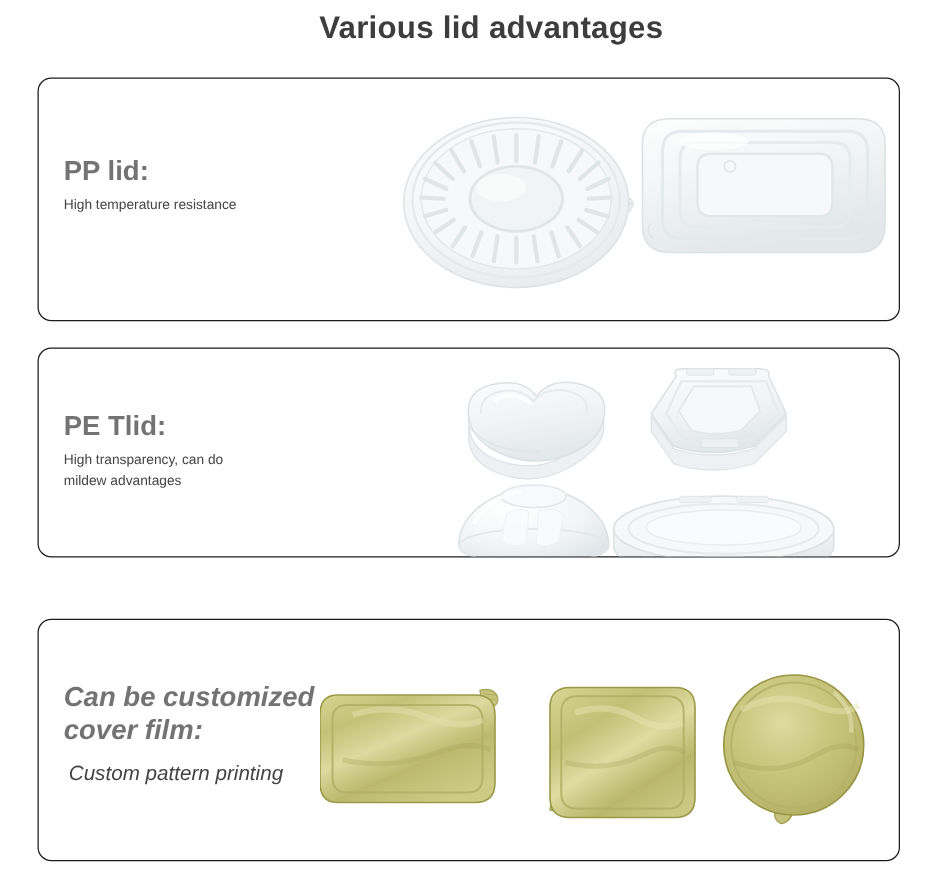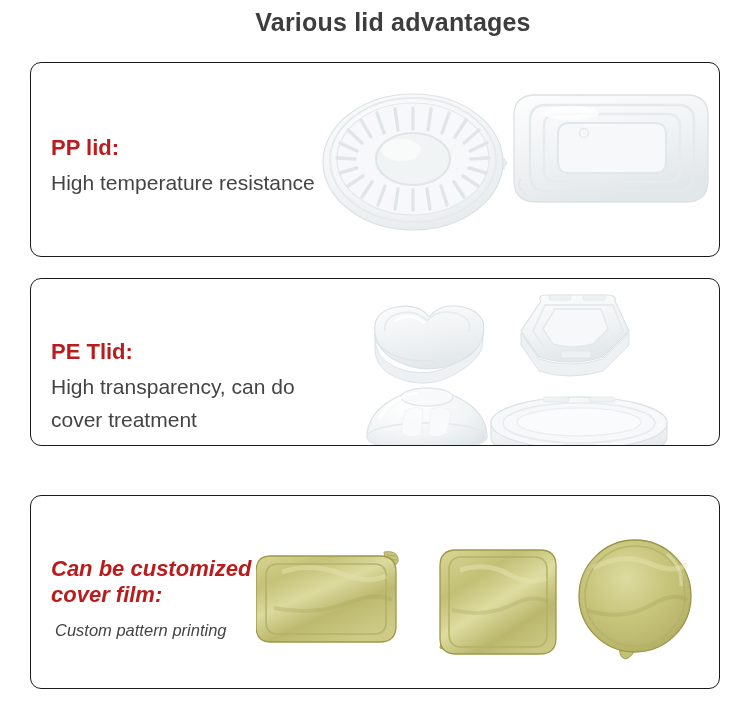--- a/index.html
+++ b/index.html
@@ -50,27 +50,27 @@
     left: 20px;
     width: 300px;
   }
   #card-1 .card-text { top: 60px; }
   #card-2 .card-text { top: 48px; }
   #card-3 .card-text { top: 48px; font-style: italic; }
 
   .card-heading {
     font-size: 22px;
     font-weight: bold;
-    color: #b91c1c;
+    color: #737373;
     line-height: 1.18;
-    margin: 12px 0 6px 0;
+    margin: 1px 0 6px 0;
     white-space: pre-line;
   }
   .card-sub {
-    font-size: 21px;
+    font-size: 11px;
     font-weight: normal;
     color: #444444;
     line-height: 1.55;
     margin: 0;
     white-space: pre-line;
   }
   #card-3 .card-sub { font-size: 16.5px; padding-left: 4px; margin-top: 10px; }
 
   
   .art {
@@ -171,21 +171,21 @@
       <ellipse cx="70" cy="38" rx="28" ry="7" fill="#ffffff" opacity="0.75"></ellipse>
     </svg>
   </div>
 </div>
 
 <div class="card" id="card-2">
 
   <div class="card-text">
     <p class="card-heading">PE Tlid:</p>
     <p class="card-sub">High transparency, can do
-cover treatment</p>
+mildew advantages</p>
   </div>
 
   <div class="art" id="art-pe-heart">
     <svg width="140" height="95" viewBox="0 0 140 95">
       <defs>
         <linearGradient id="gHeart" x1="0" y1="0" x2="0.3" y2="1">
           <stop offset="0%" stop-color="#fbfcfd"></stop>
           <stop offset="55%" stop-color="#f0f3f4"></stop>
           <stop offset="100%" stop-color="#e3e8ea"></stop>
         </linearGradient>

